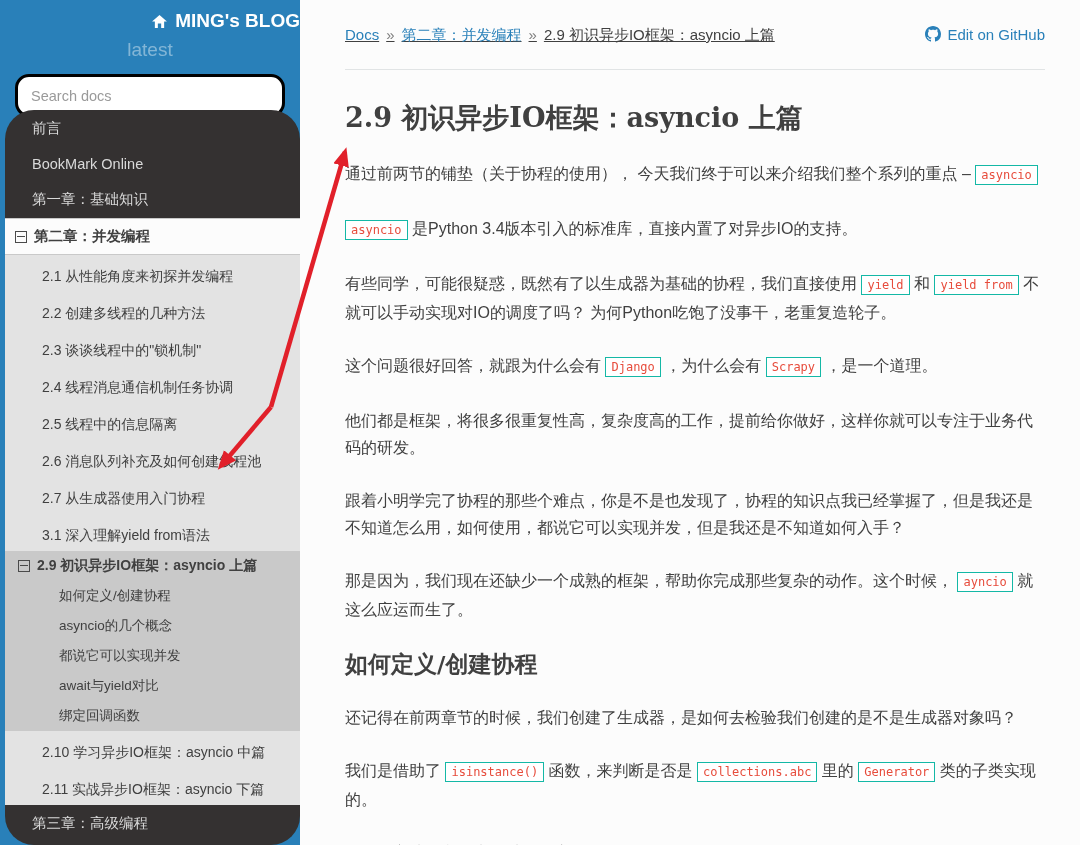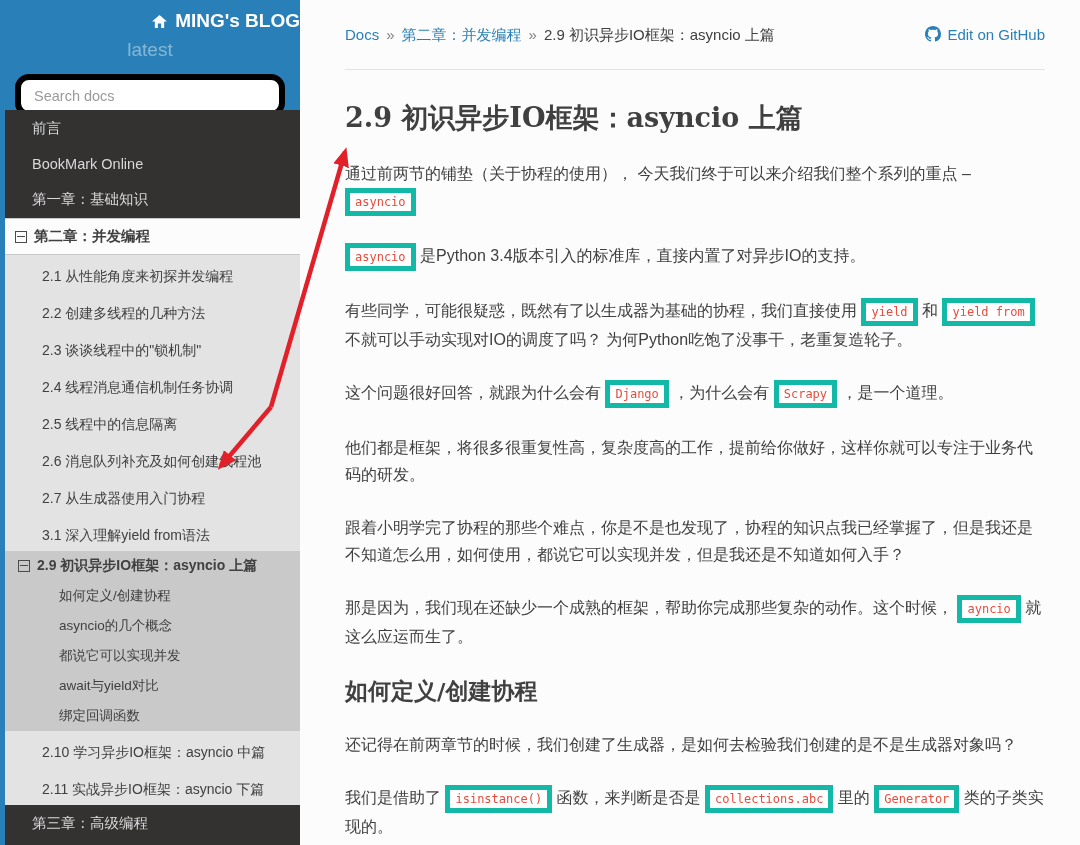--- a/index.html
+++ b/index.html
@@ -7,57 +7,57 @@
         font-family:"Liberation Sans","DejaVu Sans",sans-serif;color:#404040;}
 
   
   .sidebar{position:absolute;left:0;top:0;width:300px;height:100%;background:#2980b9;}
   .side-header{height:110px;box-sizing:border-box;background:#2980b9;padding-top:10px;text-align:center;}
   .brand{display:flex;align-items:center;justify-content:flex-end;gap:8px;color:#fff;
          font-weight:bold;font-size:19px;text-decoration:none;cursor:pointer;}
   .brand svg{display:block;}
   .version{color:rgba(255,255,255,.42);font-size:19px;margin-top:7px;}
   .search-wrap{margin:13px 15px 0;}
-  .search-input{width:100%;box-sizing:border-box;height:43px;border-radius:14px;border:6px solid #000000;
+  .search-input{width:100%;box-sizing:border-box;height:43px;border-radius:14px;border:3px solid #000000;
                 padding:0 13px;font-size:14.5px;color:#404040;outline:none;
                 font-family:"Liberation Sans","DejaVu Sans",sans-serif;}
   .search-input::placeholder{color:#9a9a9a;}
-  .side-nav{position:absolute;left:5px;top:110px;right:0;bottom:0;background:#343131;overflow:hidden;}
+  .side-nav{position:absolute;left:5px;top:110px;right:0;bottom:0;background:#343131;overflow:hidden;border-radius:29px;}
   .nav-l1{display:flex;align-items:center;padding:9px 16px 9px 27px;color:#d9d9d9;font-size:14.5px;
           text-decoration:none;cursor:pointer;}
   .section-open{display:block;}
   .l1-current{background:#fcfcfc;color:#404040;font-weight:bold;padding:8px 14px 8px 10px;
               border-top:1px solid #c9c9c9;border-bottom:1px solid #c9c9c9;}
   .nav-l2{display:block;padding:13px 12px 6px 37px;color:#404040;font-size:14px;background:#e3e3e3;
           text-decoration:none;cursor:pointer;}
   .l2-current{background:#c9c9c9;font-weight:bold;padding:6px 12px 6px 13px;display:flex;align-items:center;}
   .nav-l3{display:block;padding:6px 12px 6px 54px;color:#404040;font-size:13.5px;background:#c9c9c9;
           text-decoration:none;cursor:pointer;}
   .minus-icon{display:inline-block;width:10px;height:10px;border:1px solid #4a4a4a;position:relative;
               margin-right:7px;flex:0 0 auto;background:transparent;}
   .minus-icon::after{content:"";position:absolute;left:1px;right:1px;top:4px;height:1px;background:#4a4a4a;}
 
   
   .main{position:absolute;left:300px;top:0;width:780px;height:100%;background:#fcfcfc;box-sizing:border-box;}
   .main-inner{padding:26px 35px 0 45px;}
   .breadcrumb-row{display:flex;justify-content:space-between;align-items:flex-start;font-size:15px;}
-  .crumbs{display:flex;gap:7px;flex-wrap:wrap;align-items:baseline;}
+  .crumbs{display:flex;gap:7px;flex-wrap:wrap;align-items:baseline;text-decoration:underline;}
   .crumb-link{color:#2980b9;text-decoration:none;cursor:pointer;}
   .crumb-last{color:#404040;}
   .sep{color:#808080;}
   .edit-link{color:#2980b9;display:flex;align-items:flex-start;gap:6px;text-decoration:none;
              white-space:nowrap;cursor:pointer;}
   .divider{border:none;border-top:1px solid #e1e4e5;margin:24px 0 0;}
   .doc-h1{font-family:"DejaVu Serif","Liberation Serif",serif;font-size:27px;font-weight:bold;
           color:#404040;margin:30px 0 24px;}
   .doc-h2{font-family:"DejaVu Serif","Liberation Serif",serif;font-size:23px;font-weight:bold;
           color:#404040;margin:6px 0 24px;}
   .para{font-size:16px;line-height:27px;margin:0 0 26px;color:#404040;}
   .inline-code{font-family:"DejaVu Sans Mono","Liberation Mono",monospace;font-size:12px;color:#e74c3c;
-               background:#fff;border:5px solid #14b8a6;padding:2px 5px;white-space:nowrap;}
+               background:#fff;border:1px solid #14b8a6;padding:2px 5px;white-space:nowrap;}
 
   
   .arrow-overlay{position:absolute;left:0;top:0;width:1080px;height:845px;z-index:6;pointer-events:none;}
 </style>
 </head>
 <body>
 
 <div class="page">
 
   <div class="sidebar">

